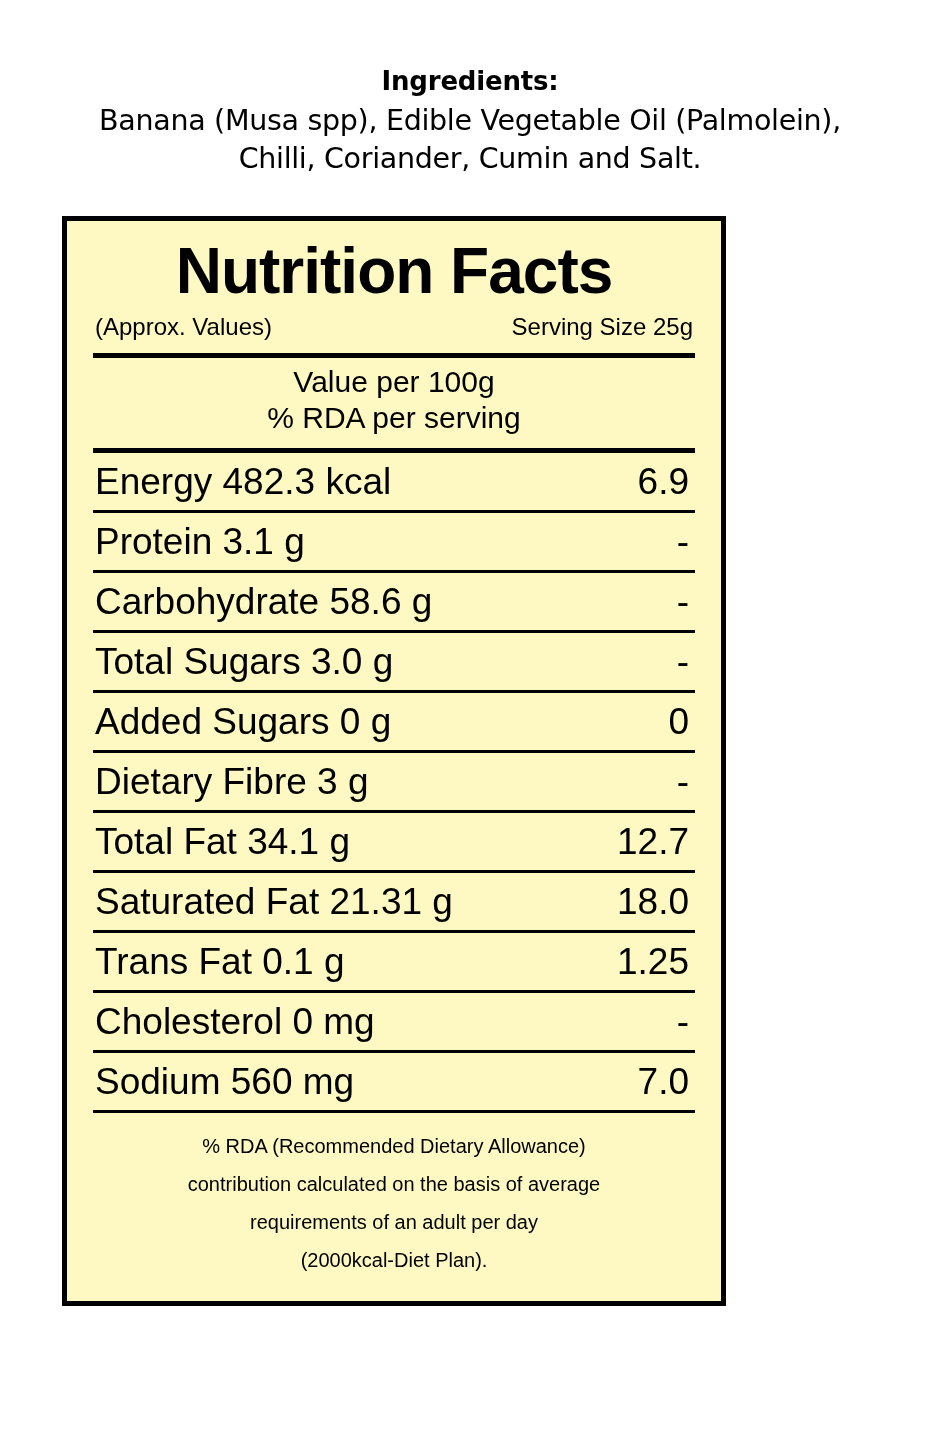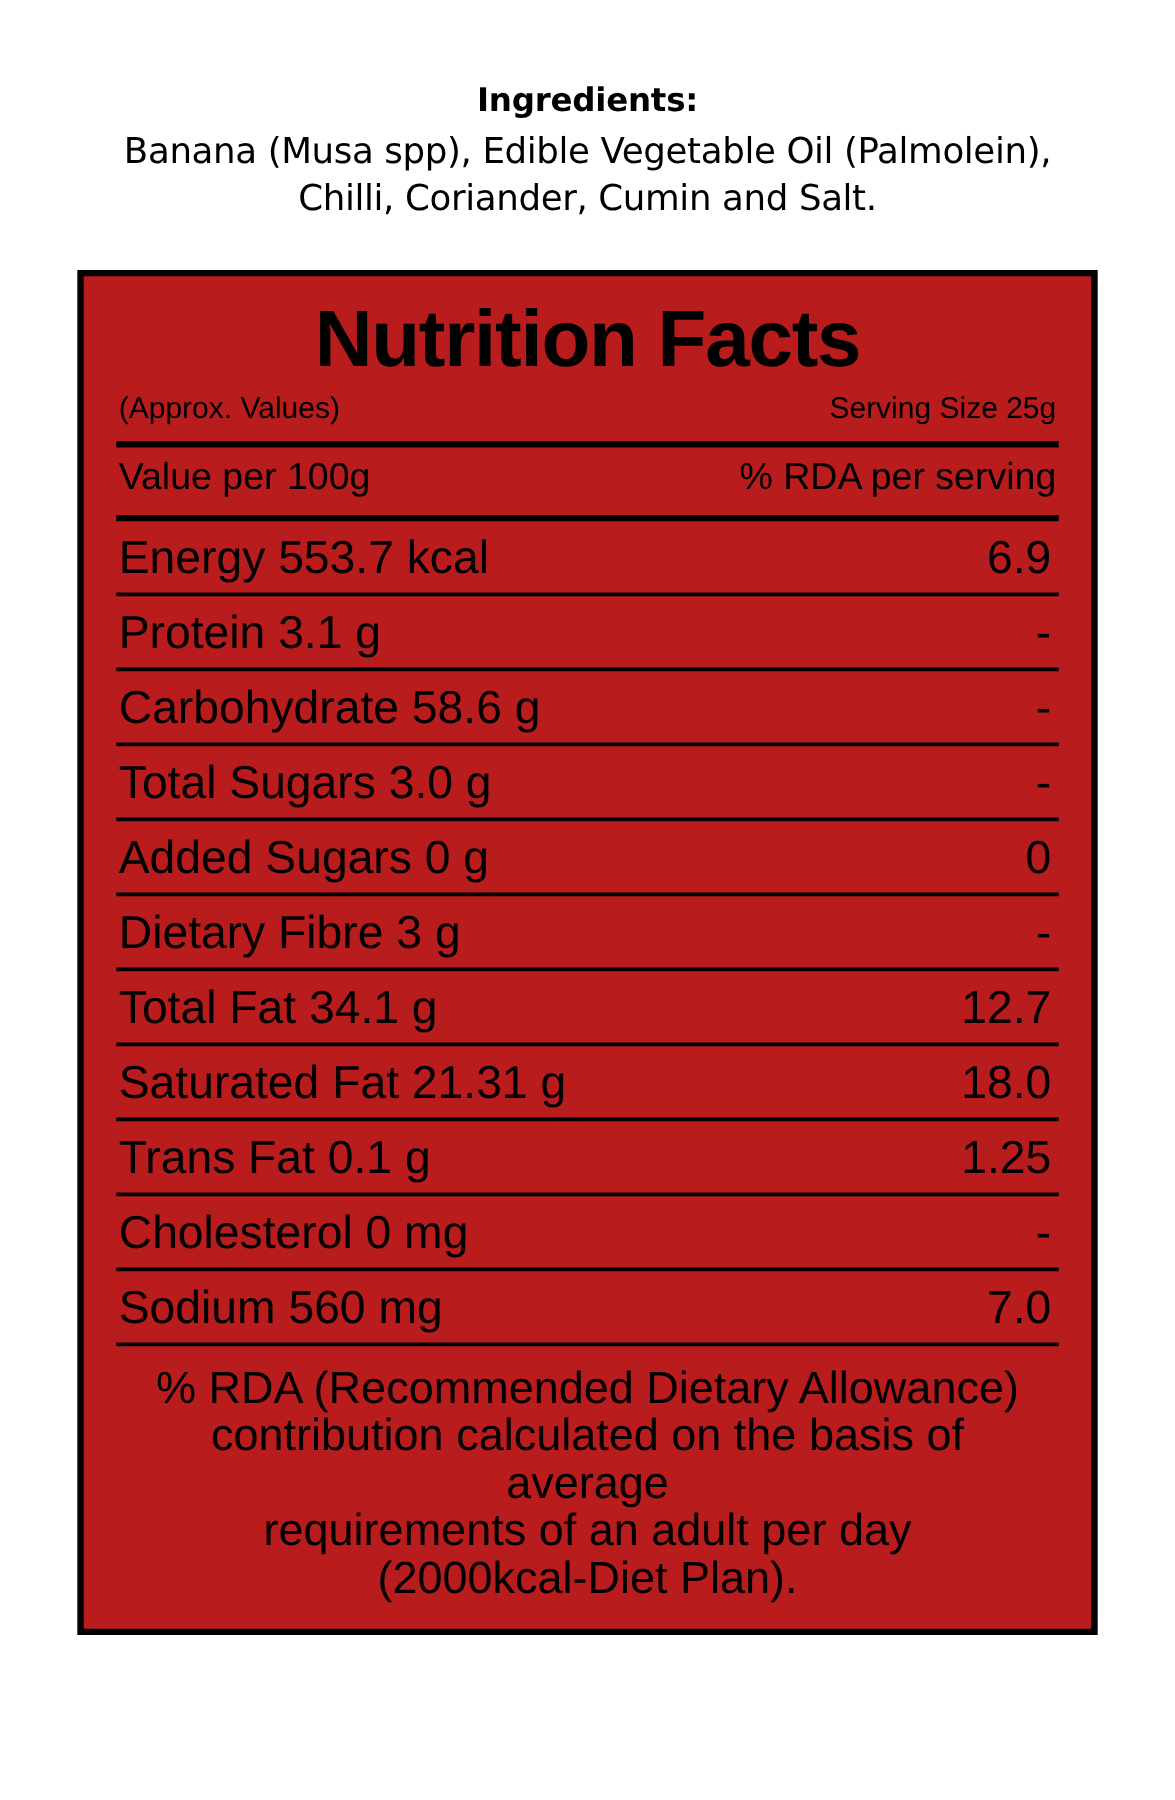--- a/index.html
+++ b/index.html
@@ -44,24 +44,24 @@
   }
   .ingredients-body .line {
     display: block;
     white-space: nowrap;
   }
   
   .nutrition-panel {
     position: absolute;
     left: 62px;
     top: 216px;
-    width: 816px;
+    width: 664px;
     box-sizing: border-box;
     border: 5px solid #000000;
-    background: #b91c1c;
+    background: #fef9c3;
     padding: 6px 26px 22px 26px;
   }
   .nf-title {
     text-align: center;
     font-family: "Liberation Sans", sans-serif;
     font-weight: bold;
     font-size: 64px;
     line-height: 76px;
     letter-spacing: -1px;
     margin-top: 6px;
@@ -83,39 +83,40 @@
     border-bottom: 3px solid #000000;
     margin: 0;
   }
   .nf-header-row {
     display: flex;
     justify-content: space-between;
     align-items: center;
     font-size: 30px;
     line-height: 36px;
     padding: 6px 2px 6px 2px;
+    flex-direction: column;
   }
   .nf-row {
     display: flex;
     justify-content: space-between;
     align-items: baseline;
     font-size: 37px;
     line-height: 44px;
     padding: 7px 2px 6px 2px;
   }
   .nf-row .label {
     text-align: left;
   }
   .nf-row .value {
     text-align: right;
     padding-right: 4px;
   }
   .nf-footer {
     text-align: center;
-    font-size: 36px;
+    font-size: 20px;
     line-height: 38px;
     padding: 14px 6px 0 6px;
   }
   .nf-footer .line {
     display: block;
   }
 </style>
 </head>
 <body>
 
@@ -141,21 +142,21 @@
     <div class="rule-thick"></div>
 
     <div class="nf-header-row">
       <span>Value per 100g</span>
       <span>% RDA per serving</span>
     </div>
 
     <div class="rule-thick"></div>
 
     <div class="nf-row">
-      <span class="label">Energy 553.7 kcal</span>
+      <span class="label">Energy 482.3 kcal</span>
       <span class="value">6.9</span>
     </div>
     <div class="rule-thin"></div>
 
     <div class="nf-row">
       <span class="label">Protein 3.1 g</span>
       <span class="value">-</span>
     </div>
     <div class="rule-thin"></div>
 

